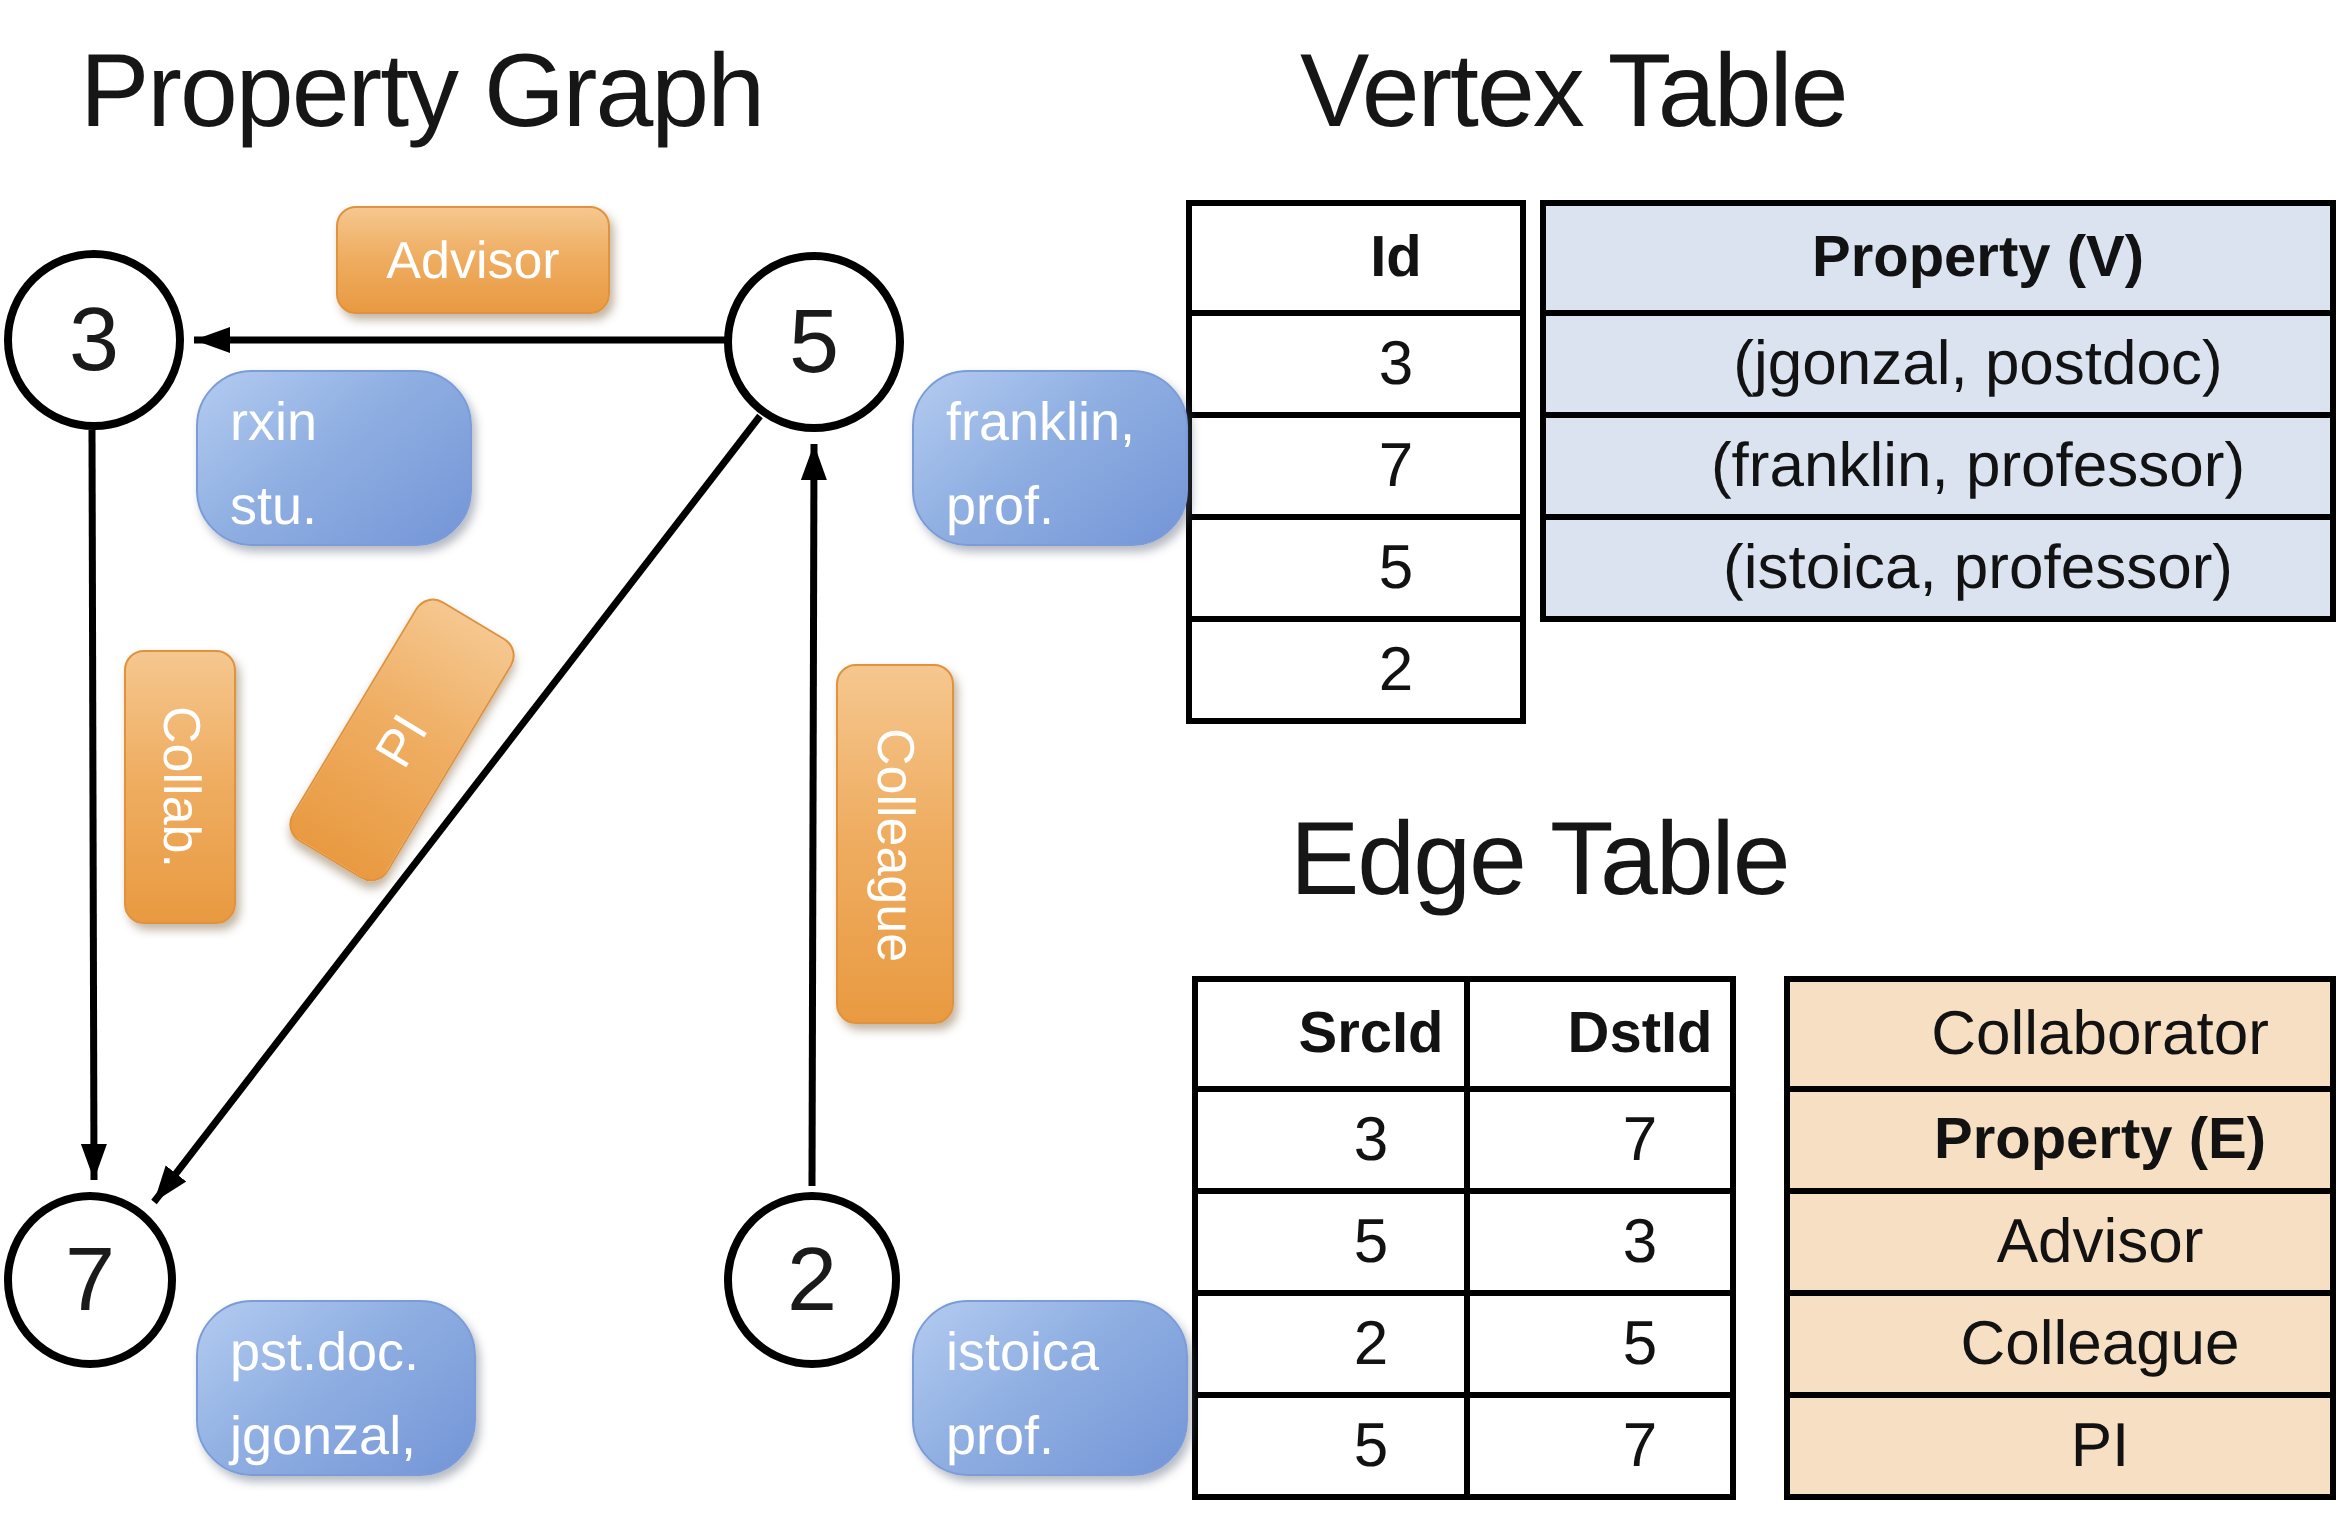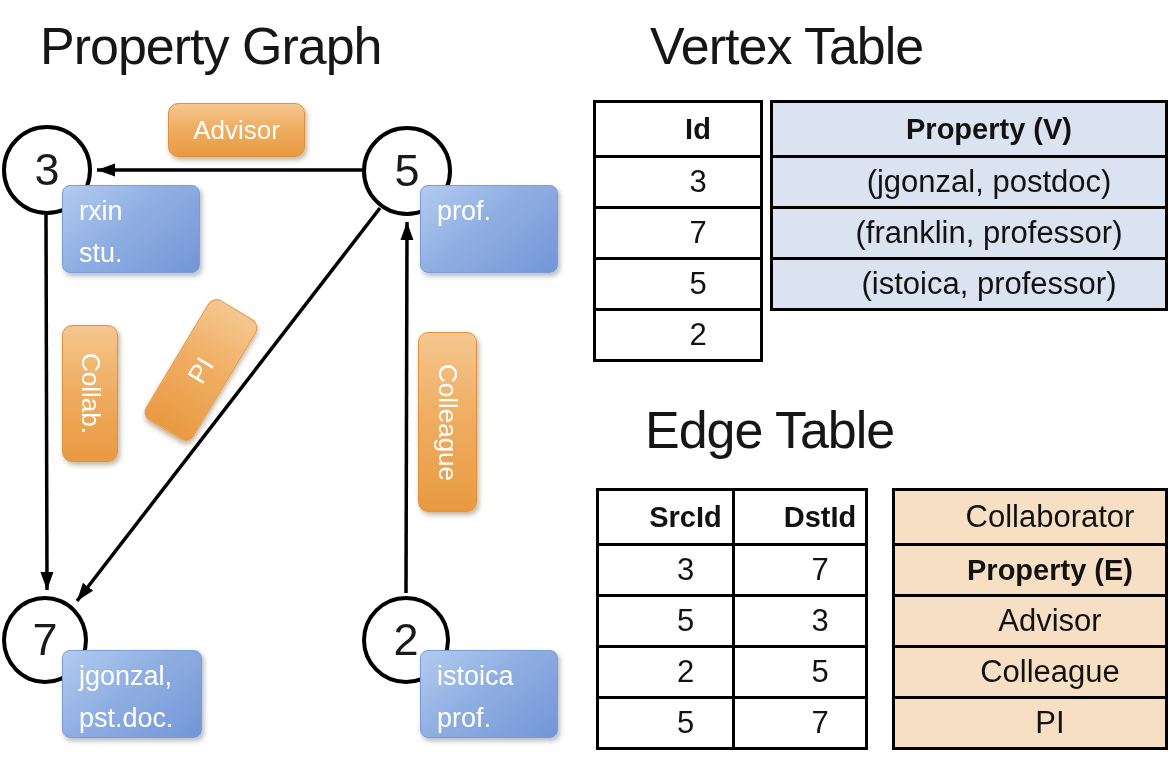--- a/index.html
+++ b/index.html
@@ -13,25 +13,25 @@
     color:#161616; letter-spacing:-1px; white-space:nowrap;
   }
   
   .node {
     position:absolute; border:4px solid #000; border-radius:50%; background:#fff;
     display:flex; align-items:center; justify-content:center; z-index:2;
   }
   .node .num { font-size:45px; color:#1a1a1a; }
   
   .vbox {
-    position:absolute; z-index:3; border-radius:8px;
+    position:absolute; z-index:3; border-radius:28px;
     background:linear-gradient(140deg,#b3cbf0 0%, #8fafe2 45%, #7495d7 100%);
     border:1px solid #7b9cd8;
     box-shadow:2px 3px 5px rgba(90,100,120,0.45);
-    color:#fff; font-size:27px; line-height:42px; padding:4px 6px 0 16px;
+    color:#fff; font-size:27px; line-height:42px; padding:4px 6px 0 16px;margin-left:36px;
   }
   
   .ebox {
     position:absolute; z-index:3; border-radius:10px;
     background:linear-gradient(180deg,#f5c78f 0%, #efae63 45%, #e99a41 100%);
     border:1px solid #e0923c;
     box-shadow:2px 3px 5px rgba(120,90,50,0.45);
     color:#fff; font-size:26px;
     display:flex; align-items:center; justify-content:center;
   }
@@ -87,25 +87,26 @@
   </div>
   <div class="node" style="left:362px; top:596px; width:88px; height:88px;">
     <span class="num">2</span>
   </div>
 
   <div class="vbox" style="left:62px; top:185px; width:138px; height:88px;">
     <div>rxin</div>
     <div>stu.</div>
   </div>
   <div class="vbox" style="left:420px; top:185px; width:138px; height:88px;">
+    <div>franklin,</div>
     <div>prof.</div>
   </div>
   <div class="vbox" style="left:62px; top:650px; width:140px; height:88px;">
+    <div>pst.doc.</div>
     <div>jgonzal,</div>
-    <div>pst.doc.</div>
   </div>
   <div class="vbox" style="left:420px; top:650px; width:138px; height:88px;">
     <div>istoica</div>
     <div>prof.</div>
   </div>
 
   <div class="ebox" style="left:168px; top:103px; width:137px; height:54px;">
     <span>Advisor</span>
   </div>
   <div class="ebox" style="left:62px; top:325px; width:56px; height:137px;">

